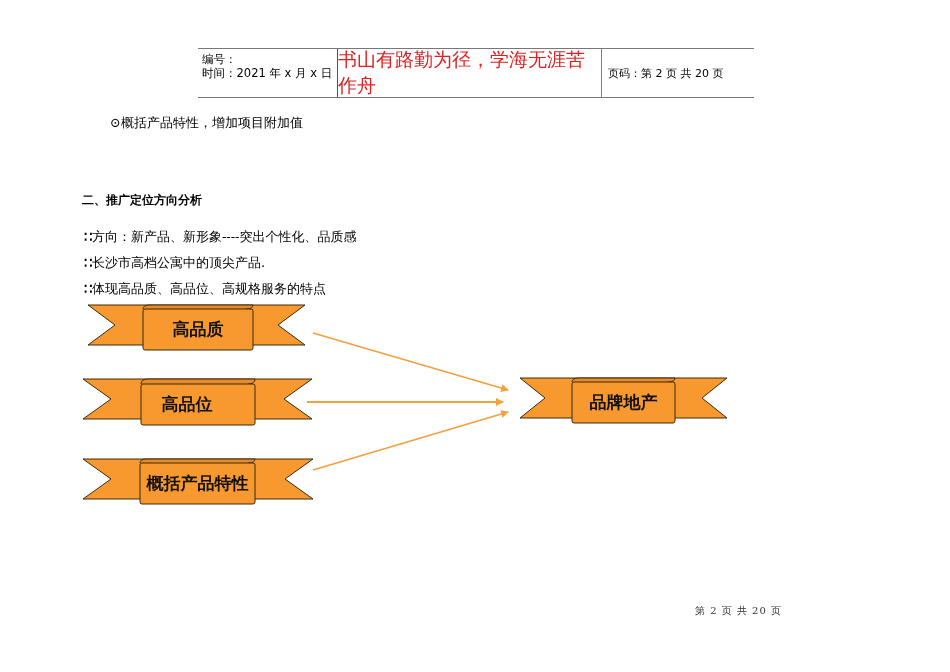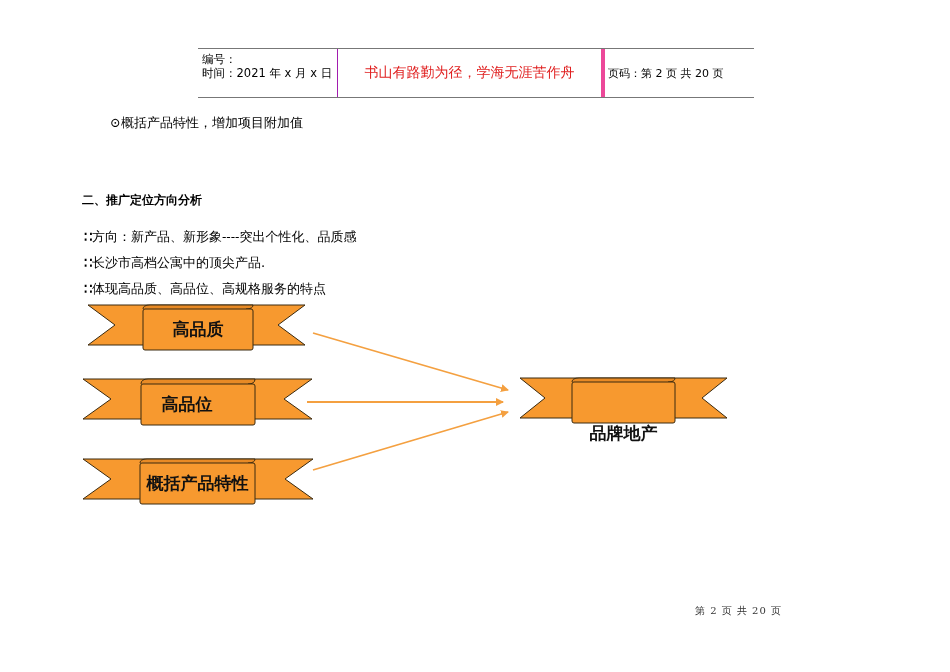--- a/index.html
+++ b/index.html
@@ -1,21 +1,21 @@
 <!DOCTYPE html>
 <html><head>
 <meta charset="utf-8">
 <style>
   html, body { margin:0; padding:0; }
   body { width:950px; height:672px; background:#ffffff; position:relative; overflow:hidden;
          font-family:"DejaVu Sans","Liberation Sans",sans-serif; color:#000; }
   .hdr { position:absolute; left:198px; top:48px; width:556px; height:48px;
          border-top:1px solid #777; border-bottom:1px solid #777; }
   .hdr .c1 { position:absolute; left:0; top:0; width:140px; height:48px; border-right:1px solid #a21caf; font-size:11.5px; line-height:14px; padding:3px 0 0 4px; box-sizing:border-box; }
-  .hdr .c2 { position:absolute; left:140px; top:0; width:263px; height:48px; border-right:4px solid #ec4899; color:#e02020; font-size:14px; display:flex; align-items:center; justify-content:center; }
+  .hdr .c2 { position:absolute; left:140px; top:0; width:263px; height:48px; border-right:1px solid #ec4899; color:#e02020; font-size:19px; display:flex; align-items:center; justify-content:center; }
   .hdr .c3 { position:absolute; left:404px; top:0; width:150px; height:48px; font-size:11px; display:flex; align-items:center; padding-left:6px; box-sizing:border-box; }
   .t { position:absolute; font-size:13px; white-space:nowrap; font-family:"DejaVu Serif","Liberation Serif",serif; }
   .h2 { position:absolute; font-size:12px; font-weight:bold; white-space:nowrap; }
   .footer { position:absolute; left:695px; top:604px; font-size:10px; color:#333; font-family:"DejaVu Serif","Liberation Serif",serif; letter-spacing:1px; }
   svg.diagram { position:absolute; left:0; top:0; }
   .rlabel { position:absolute; font-size:17px; font-weight:bold; display:flex; align-items:center; justify-content:center; white-space:nowrap; color:#111; }
 </style>
 </head>
 <body>
 
@@ -66,15 +66,15 @@
   </g>
 
   <line x1="313" y1="333" x2="508" y2="390" stroke="#F4A040" stroke-width="1.8" marker-end="url(#ah)"></line>
   <line x1="307" y1="402" x2="503" y2="402" stroke="#F4A040" stroke-width="1.8" marker-end="url(#ah)"></line>
   <line x1="313" y1="470" x2="508" y2="412" stroke="#F4A040" stroke-width="1.8" marker-end="url(#ah)"></line>
 </svg>
 
 <div class="rlabel" style="left:143px;top:309px;width:110px;height:41px;">高品质</div>
 <div class="rlabel" style="left:130px;top:384px;width:114px;height:41px;">高品位</div>
 <div class="rlabel" style="left:140px;top:463px;width:115px;height:41px;">概括产品特性</div>
-<div class="rlabel" style="left:572px;top:382px;width:103px;height:41px;margin-top:31px;">品牌地产</div>
+<div class="rlabel" style="left:572px;top:382px;width:103px;height:41px;">品牌地产</div>
 
 <div class="footer">第 2 页 共 20 页</div>
 
 </body></html>

